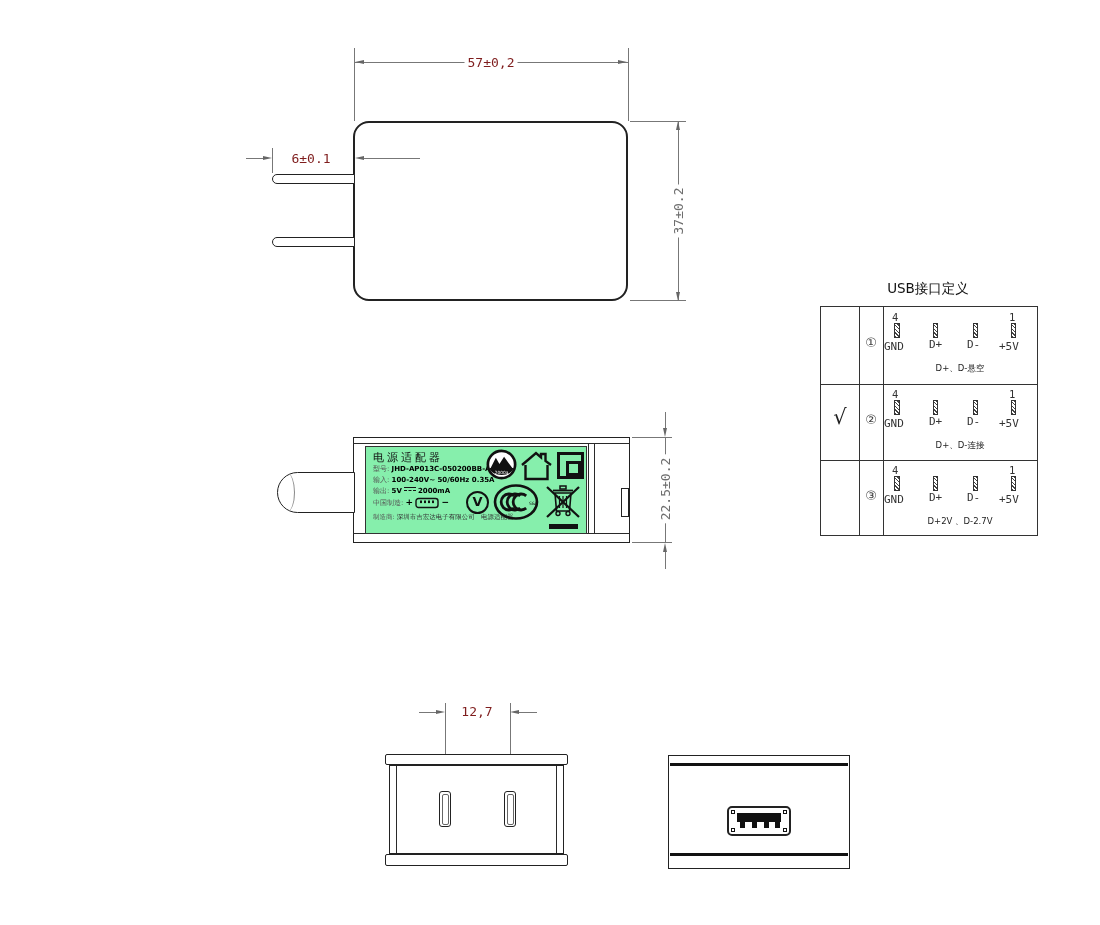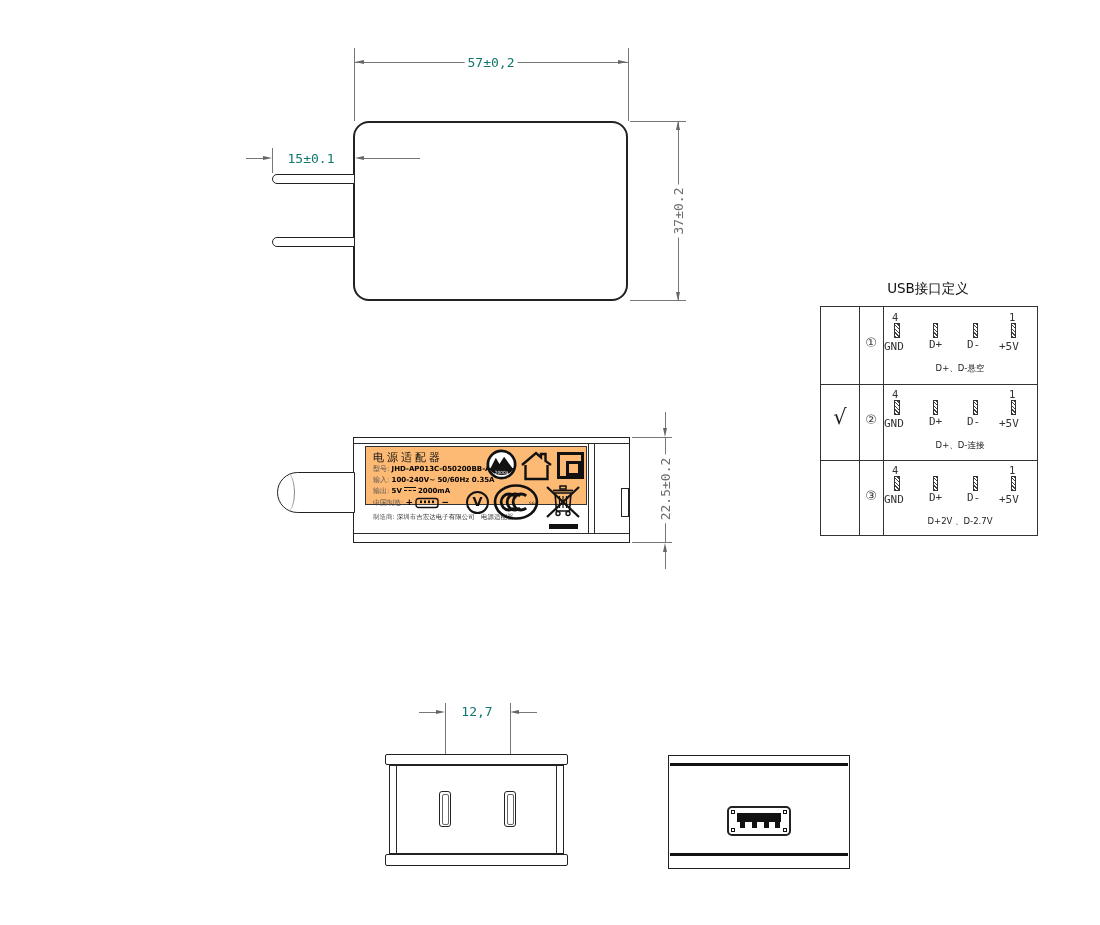--- a/index.html
+++ b/index.html
@@ -10,24 +10,24 @@
   .edge{position:absolute;border:1.5px solid #222;background:#fff;box-sizing:border-box;}
   .hl{position:absolute;height:1px;background:#2a2a2a;}
   .vl{position:absolute;width:1px;background:#2a2a2a;}
   
   .dh{position:absolute;height:1px;background:#777;}
   .dv{position:absolute;width:1px;background:#777;}
   .arrR{position:absolute;width:0;height:0;border-top:2.5px solid transparent;border-bottom:2.5px solid transparent;border-left:9px solid #666;}
   .arrL{position:absolute;width:0;height:0;border-top:2.5px solid transparent;border-bottom:2.5px solid transparent;border-right:9px solid #666;}
   .arrU{position:absolute;width:0;height:0;border-left:2.5px solid transparent;border-right:2.5px solid transparent;border-bottom:9px solid #666;}
   .arrD{position:absolute;width:0;height:0;border-left:2.5px solid transparent;border-right:2.5px solid transparent;border-top:9px solid #666;}
-  .dim{position:absolute;font-family:"DejaVu Sans Mono",monospace;font-size:13px;color:#0f766e;background:#fff;padding:0 3px;white-space:nowrap;transform:translate(-50%,-50%);}
+  .dim{position:absolute;font-family:"DejaVu Sans Mono",monospace;font-size:13px;color:#7f1d1d;background:#fff;padding:0 3px;white-space:nowrap;transform:translate(-50%,-50%);}
   .dimrot{position:absolute;font-family:"DejaVu Sans Mono",monospace;font-size:13px;color:#6e6e6e;background:#fff;padding:0 3px;white-space:nowrap;transform:translate(-50%,-50%) rotate(-90deg);}
   
-  .lab{position:absolute;left:365px;top:446px;width:222px;height:59px;border:1px solid #333;background:#fdba74;box-sizing:border-box;}
+  .lab{position:absolute;left:365px;top:446px;width:222px;height:88px;border:1px solid #333;background:#86efac;box-sizing:border-box;}
   .lab .t{position:absolute;left:7px;top:3px;font-size:11px;letter-spacing:3px;color:#111;}
   .lab .ln{position:absolute;left:7px;font-size:7px;color:#333;white-space:nowrap;}
   .lab .ln b{color:#000;}
   .dc{display:inline-block;width:12px;height:6px;border-top:1px solid #111;position:relative;top:1px;margin:0 2px;}
   .dc::after{content:"";position:absolute;left:0;right:0;top:2px;border-top:1px dashed #111;}
   
   .tbl{position:absolute;left:820px;top:306px;width:216px;height:228px;border:1.2px solid #333;box-sizing:content-box;}
   .tbl .gl{position:absolute;background:#333;}
   .cad{position:absolute;font-family:"DejaVu Sans Mono",monospace;color:#333;white-space:nowrap;}
   .pin{position:absolute;width:5px;height:15px;border:1px solid #333;box-sizing:border-box;
@@ -60,21 +60,21 @@
     <span class="dim" style="left:491px;top:62px;">57±0,2</span>
 
     <div class="edge" style="left:353px;top:121px;width:275px;height:180px;border-width:2px;border-radius:16px;"></div>
 
     <div class="edge" style="left:272px;top:174px;width:83px;height:10px;border-radius:5px 0 0 5px;"></div>
     <div class="edge" style="left:272px;top:237px;width:83px;height:10px;border-radius:5px 0 0 5px;"></div>
 
     <div class="dv" style="left:272px;top:148px;height:25px;"></div>
     <div class="dh" style="left:246px;top:158px;width:20px;"></div>
     <div class="arrR" style="left:263px;top:156px;"></div>
-    <span class="dim" style="left:311px;top:158px;">15±0.1</span>
+    <span class="dim" style="left:311px;top:158px;">6±0.1</span>
     <div class="arrL" style="left:355px;top:156px;"></div>
     <div class="dh" style="left:364px;top:158px;width:56px;"></div>
 
     <div class="dh" style="left:630px;top:121px;width:56px;"></div>
     <div class="dh" style="left:630px;top:300px;width:56px;"></div>
     <div class="dv" style="left:678px;top:121px;height:180px;"></div>
     <div class="arrU" style="left:676px;top:121px;"></div>
     <div class="arrD" style="left:676px;top:292px;"></div>
     <span class="dimrot" style="left:678px;top:211px;">37±0.2</span>
   </div>

